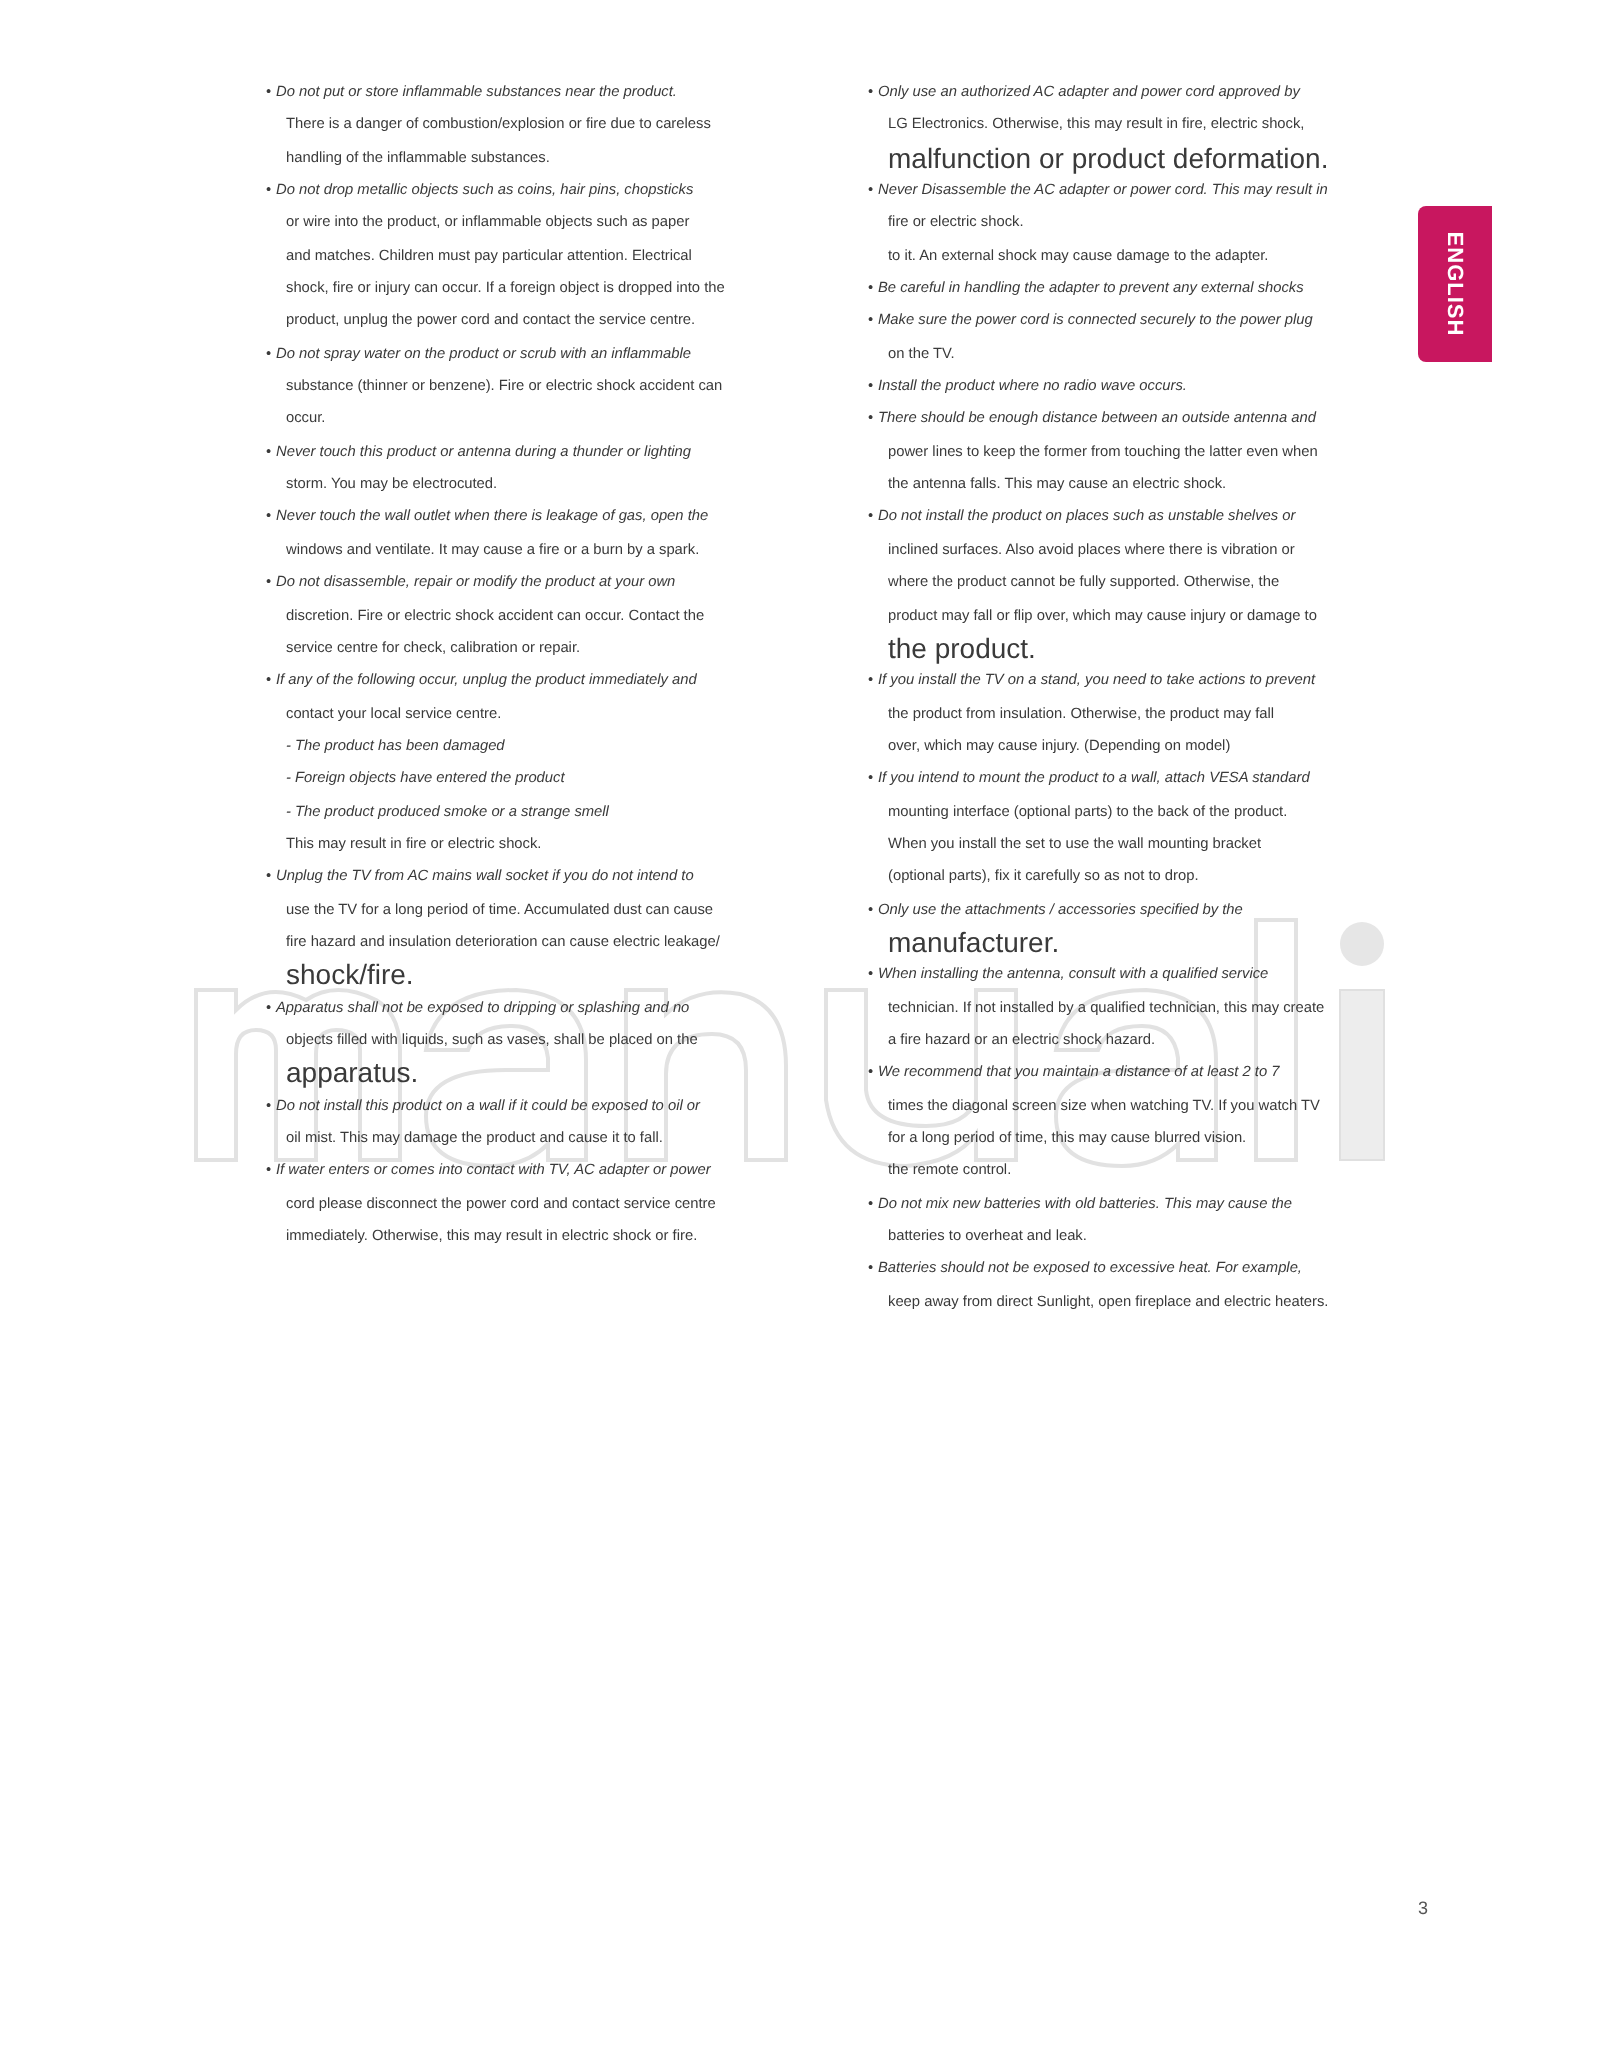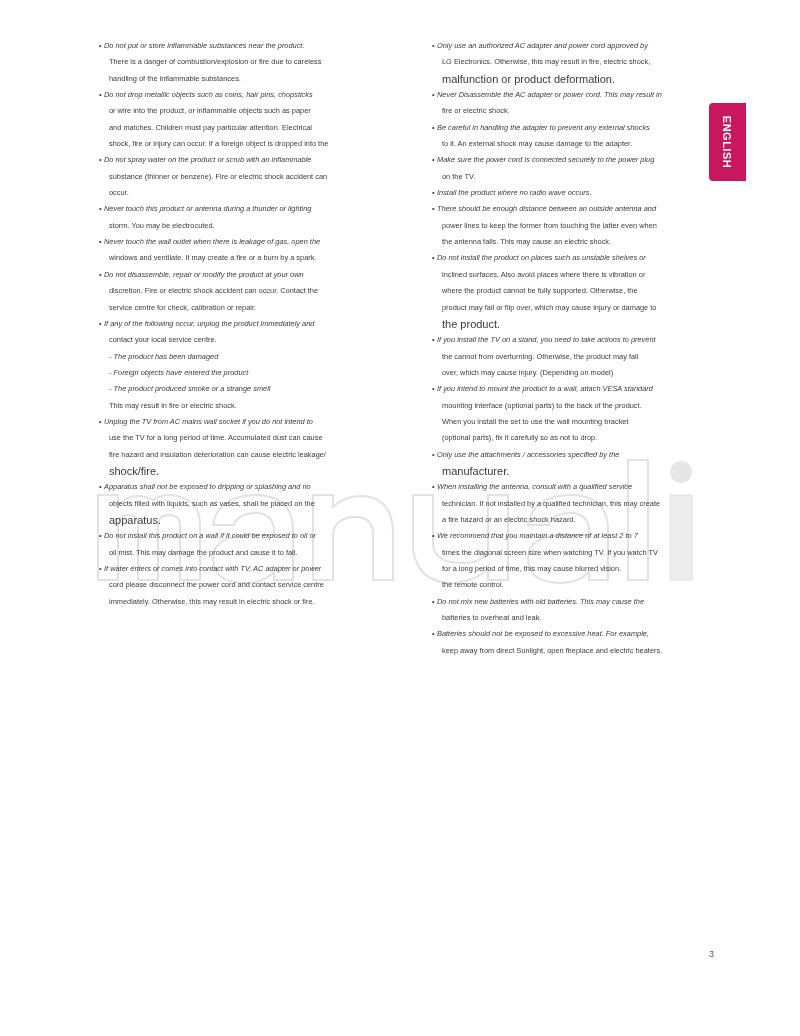--- a/index.html
+++ b/index.html
@@ -1,27 +1,27 @@
 <!DOCTYPE html>
 <html><head>
 <meta charset="utf-8">
 <style>
   html, body { margin: 0; padding: 0; background: #ffffff; }
   body { width: 800px; height: 1036px; position: relative; overflow: hidden;
          font-family: "Liberation Sans", sans-serif; color: #3a3a3a; }
-  .col { position: absolute; top: 38px; }
+  .col { position: absolute; top: 38px; margin-left: 34px; }
   .col-left { left: 99px; width: 260px; }
-  .col-right { left: 432px; width: 262px; }
+  .col-right { left: 400px; width: 262px; }
   .item { position: relative; margin: 0; }
   .line { font-size: 7.4px; line-height: 16.35px; height: 16.35px; white-space: nowrap; }
   .lead { font-style: italic; padding-left: 5px; position: relative; }
   .lead::before { content: "\2022"; position: absolute; left: 0; font-style: normal; }
   .cont { padding-left: 10px; }
   .sub { padding-left: 10px; font-style: italic; }
-  .big { font-size: 11px; }
+  .big { font-size: 14px; }
   .plain { padding-left: 10px; }
   .lang-tab { position: absolute; left: 709px; top: 103px; width: 37px; height: 78px;
               background: #c8175f; border-radius: 4px 0 0 4px; display: flex;
               align-items: center; justify-content: center; }
   .lang-tab span { color: #ffffff; font-weight: bold; font-size: 11px; letter-spacing: 0.5px;
                    transform: rotate(90deg); white-space: nowrap; display: block; }
   .page-num { position: absolute; left: 709px; top: 949px; font-size: 9px; color: #555555; }
   .watermark { position: absolute; left: 88px; top: 455px; width: 620px; height: 130px;
                pointer-events: none; }
 </style>
@@ -51,33 +51,34 @@
     <div class="item">
       <div class="line lead">Do not put or store inflammable substances near the product.</div>
       <div class="line cont">There is a danger of combustion/explosion or fire due to careless</div>
       <div class="line cont">handling of the inflammable substances.</div>
     </div>
     <div class="item">
       <div class="line lead">Do not drop metallic objects such as coins, hair pins, chopsticks</div>
       <div class="line cont">or wire into the product, or inflammable objects such as paper</div>
       <div class="line cont">and matches. Children must pay particular attention. Electrical</div>
       <div class="line cont">shock, fire or injury can occur. If a foreign object is dropped into the</div>
+      <div class="line cont">product, unplug the power cord and contact the service centre.</div>
     </div>
     <div class="item">
       <div class="line lead">Do not spray water on the product or scrub with an inflammable</div>
       <div class="line cont">substance (thinner or benzene). Fire or electric shock accident can</div>
       <div class="line cont">occur.</div>
     </div>
     <div class="item">
       <div class="line lead">Never touch this product or antenna during a thunder or lighting</div>
       <div class="line cont">storm. You may be electrocuted.</div>
     </div>
     <div class="item">
       <div class="line lead">Never touch the wall outlet when there is leakage of gas, open the</div>
-      <div class="line cont">windows and ventilate. It may create a fire or a burn by a spark.</div>
+      <div class="line cont">windows and ventilate. It may cause a fire or a burn by a spark.</div>
     </div>
     <div class="item">
       <div class="line lead">Do not disassemble, repair or modify the product at your own</div>
       <div class="line cont">discretion. Fire or electric shock accident can occur. Contact the</div>
       <div class="line cont">service centre for check, calibration or repair.</div>
     </div>
     <div class="item">
       <div class="line lead">If any of the following occur, unplug the product immediately and</div>
       <div class="line cont">contact your local service centre.</div>
       <div class="line sub">- The product has been damaged</div>
@@ -110,22 +111,22 @@
     <div class="item">
       <div class="line lead">Only use an authorized AC adapter and power cord approved by</div>
       <div class="line cont">LG Electronics. Otherwise, this may result in fire, electric shock,</div>
       <div class="line cont big">malfunction or product deformation.</div>
     </div>
     <div class="item">
       <div class="line lead">Never Disassemble the AC adapter or power cord. This may result in</div>
       <div class="line cont">fire or electric shock.</div>
     </div>
     <div class="item">
+      <div class="line cont">to it. An external shock may cause damage to the adapter.</div>
       <div class="line lead">Be careful in handling the adapter to prevent any external shocks</div>
-      <div class="line cont">to it. An external shock may cause damage to the adapter.</div>
     </div>
     <div class="item">
       <div class="line lead">Make sure the power cord is connected securely to the power plug</div>
       <div class="line cont">on the TV.</div>
     </div>
     <div class="item">
       <div class="line lead">Install the product where no radio wave occurs.</div>
     </div>
     <div class="item">
       <div class="line lead">There should be enough distance between an outside antenna and</div>
@@ -134,21 +135,21 @@
     </div>
     <div class="item">
       <div class="line lead">Do not install the product on places such as unstable shelves or</div>
       <div class="line cont">inclined surfaces. Also avoid places where there is vibration or</div>
       <div class="line cont">where the product cannot be fully supported. Otherwise, the</div>
       <div class="line cont">product may fall or flip over, which may cause injury or damage to</div>
       <div class="line cont big">the product.</div>
     </div>
     <div class="item">
       <div class="line lead">If you install the TV on a stand, you need to take actions to prevent</div>
-      <div class="line cont">the cannot from overturning. Otherwise, the product may fall</div>
+      <div class="line cont">the product from insulation. Otherwise, the product may fall</div>
       <div class="line cont">over, which may cause injury. (Depending on model)</div>
     </div>
     <div class="item">
       <div class="line lead">If you intend to mount the product to a wall, attach VESA standard</div>
       <div class="line cont">mounting interface (optional parts) to the back of the product.</div>
       <div class="line cont">When you install the set to use the wall mounting bracket</div>
       <div class="line cont">(optional parts), fix it carefully so as not to drop.</div>
     </div>
     <div class="item">
       <div class="line lead">Only use the attachments / accessories specified by the</div>

